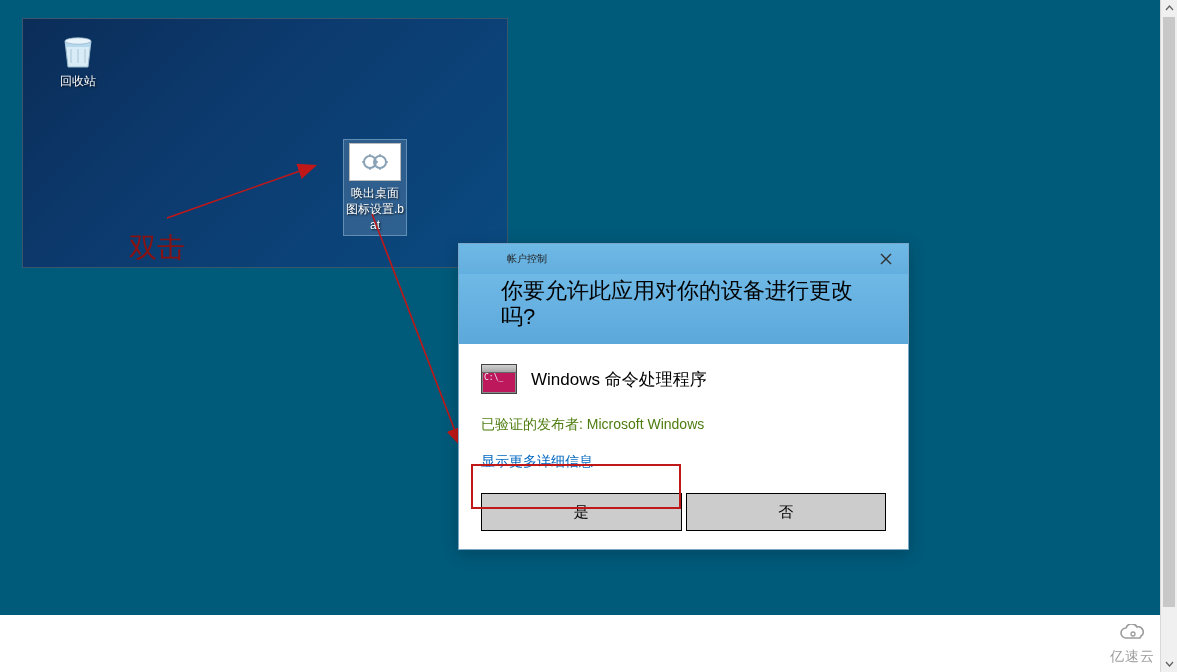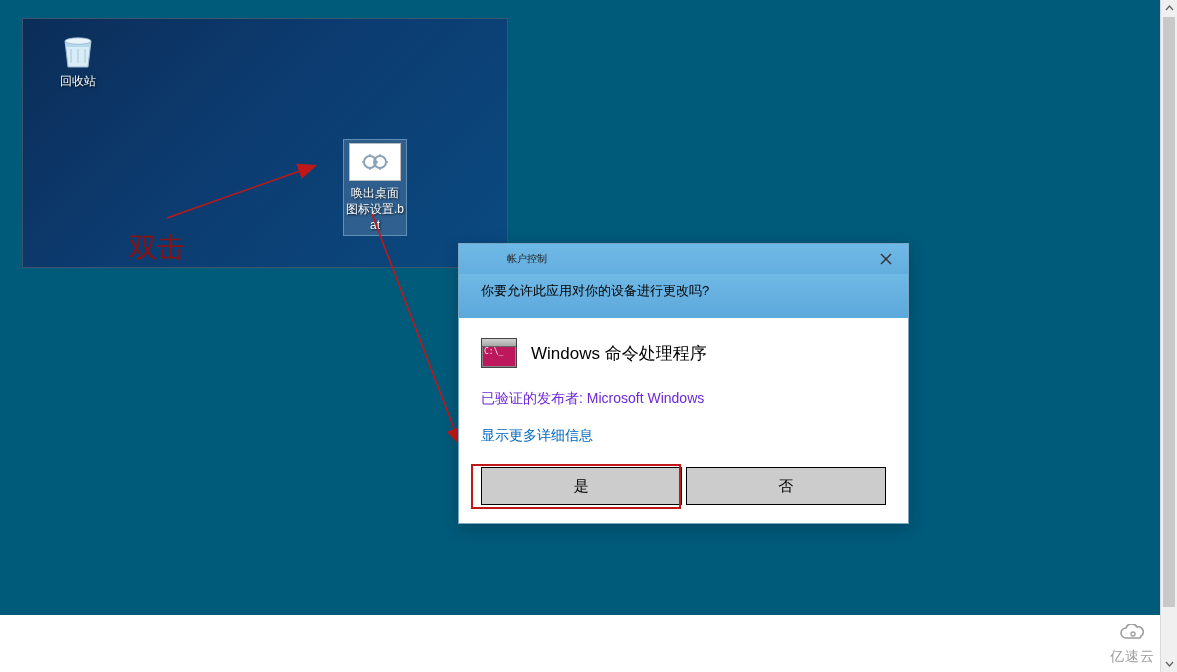--- a/index.html
+++ b/index.html
@@ -117,22 +117,23 @@
       justify-content: center;
       cursor: pointer;
     }
     .uac-close svg { display:block; }
     .uac-header {
       background: linear-gradient(180deg,#6fb9e6 0%, #5ca8db 100%);
       padding: 4px 22px 14px;
     }
     .uac-header-text {
       color: #000;
-      font-size: 13px;
+      font-size: 22px;
       line-height: 26px;
+      margin-left: 20px;
     }
     .uac-body {
       padding: 20px 22px 18px;
     }
     .uac-app-row {
       display: flex;
       align-items: center;
       gap: 14px;
       margin-bottom: 22px;
     }
@@ -155,21 +156,21 @@
       font-family: Consolas, monospace;
       padding: 1px 2px;
       line-height: 8px;
     }
     .app-name {
       font-size: 17px;
       color: #000;
     }
     .publisher-row {
       font-size: 14px;
-      color: #6d28d9;
+      color: #4d7c0f;
       margin-bottom: 18px;
     }
     .details-link {
       color: #0067c0;
       font-size: 14px;
       cursor: pointer;
       display: inline-block;
       margin-bottom: 22px;
     }
     .button-row {

